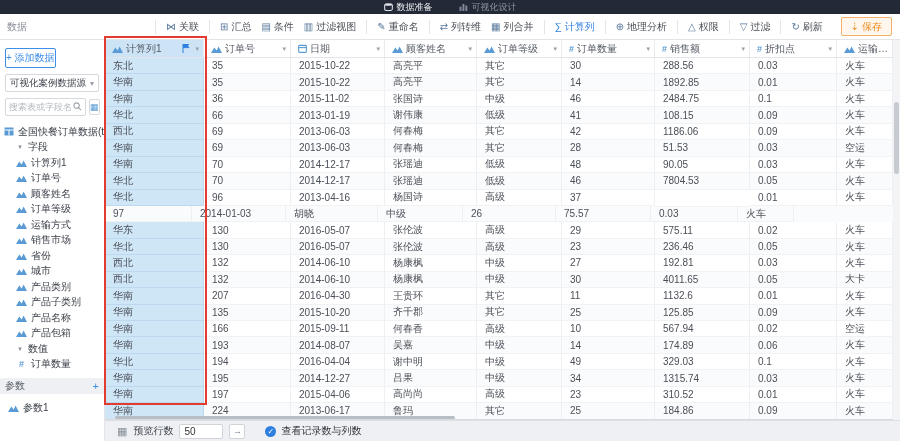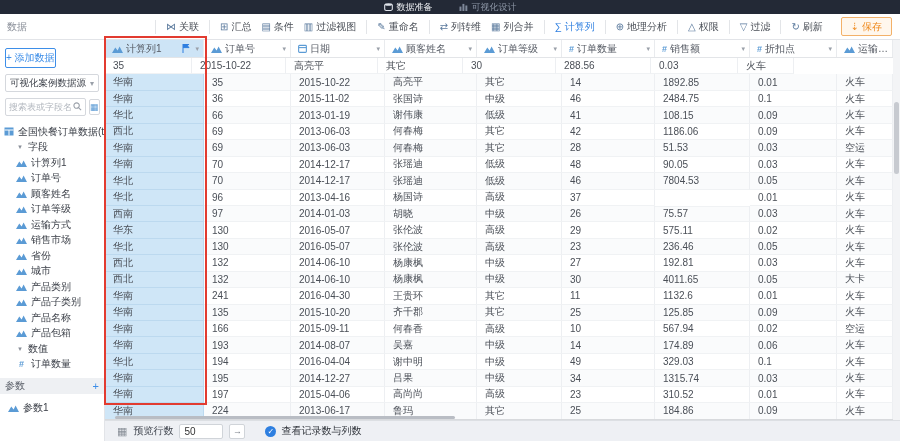--- a/index.html
+++ b/index.html
@@ -422,20 +422,21 @@
           <span class="fico">
             <svg width="11" height="8" viewBox="0 0 11 8">
               <path d="M0 8 L3.3 2.6 L5.6 5.6 L7.6 1.6 L11 8 Z" fill="#5b9bd5"></path>
             </svg>
           </span>
           <span class="lbl">运输方式</span>
         </div>
       </div>
     <div class="g-body" id="g-body">
         <div class="g-row">
+          <div class="g-cell sel" style="width: 99px;">东北</div>
           <div class="g-cell" style="width: 87px;">35</div>
           <div class="g-cell" style="width: 94px;">2015-10-22</div>
           <div class="g-cell" style="width: 92px;">高亮平</div>
           <div class="g-cell" style="width: 85px;">其它</div>
           <div class="g-cell" style="width: 93px;">30</div>
           <div class="g-cell" style="width: 95px;">288.56</div>
           <div class="g-cell" style="width: 87px;">0.03</div>
           <div class="g-cell" style="width: 56px;">火车</div>
         </div>
         <div class="g-row">
@@ -520,21 +521,20 @@
           <div class="g-cell" style="width: 87px;">96</div>
           <div class="g-cell" style="width: 94px;">2013-04-16</div>
           <div class="g-cell" style="width: 92px;">杨国诗</div>
           <div class="g-cell" style="width: 85px;">高级</div>
           <div class="g-cell" style="width: 93px;">37</div>
           <div class="g-cell" style="width: 95px; margin-top: 16px;">4158.12</div>
           <div class="g-cell" style="width: 87px;">0.01</div>
           <div class="g-cell" style="width: 56px;">火车</div>
         </div>
         <div class="g-row">
-          <div class="g-cell sel" style="width: 99px;">西南</div>
           <div class="g-cell" style="width: 87px;">97</div>
           <div class="g-cell" style="width: 94px;">2014-01-03</div>
           <div class="g-cell" style="width: 92px;">胡晓</div>
           <div class="g-cell" style="width: 85px;">中级</div>
           <div class="g-cell" style="width: 93px;">26</div>
           <div class="g-cell" style="width: 95px;">75.57</div>
           <div class="g-cell" style="width: 87px;">0.03</div>
           <div class="g-cell" style="width: 56px;">火车</div>
         </div>
         <div class="g-row">
@@ -576,21 +576,21 @@
           <div class="g-cell" style="width: 94px;">2014-06-10</div>
           <div class="g-cell" style="width: 92px;">杨康枫</div>
           <div class="g-cell" style="width: 85px;">中级</div>
           <div class="g-cell" style="width: 93px;">30</div>
           <div class="g-cell" style="width: 95px;">4011.65</div>
           <div class="g-cell" style="width: 87px;">0.05</div>
           <div class="g-cell" style="width: 56px;">大卡</div>
         </div>
         <div class="g-row">
           <div class="g-cell sel" style="width: 99px;">华南</div>
-          <div class="g-cell" style="width: 87px;">241</div>
+          <div class="g-cell" style="width: 87px;">207</div>
           <div class="g-cell" style="width: 94px;">2016-04-30</div>
           <div class="g-cell" style="width: 92px;">王贵环</div>
           <div class="g-cell" style="width: 85px;">其它</div>
           <div class="g-cell" style="width: 93px;">11</div>
           <div class="g-cell" style="width: 95px;">1132.6</div>
           <div class="g-cell" style="width: 87px;">0.01</div>
           <div class="g-cell" style="width: 56px;">火车</div>
         </div>
         <div class="g-row">
           <div class="g-cell sel" style="width: 99px;">华南</div>

